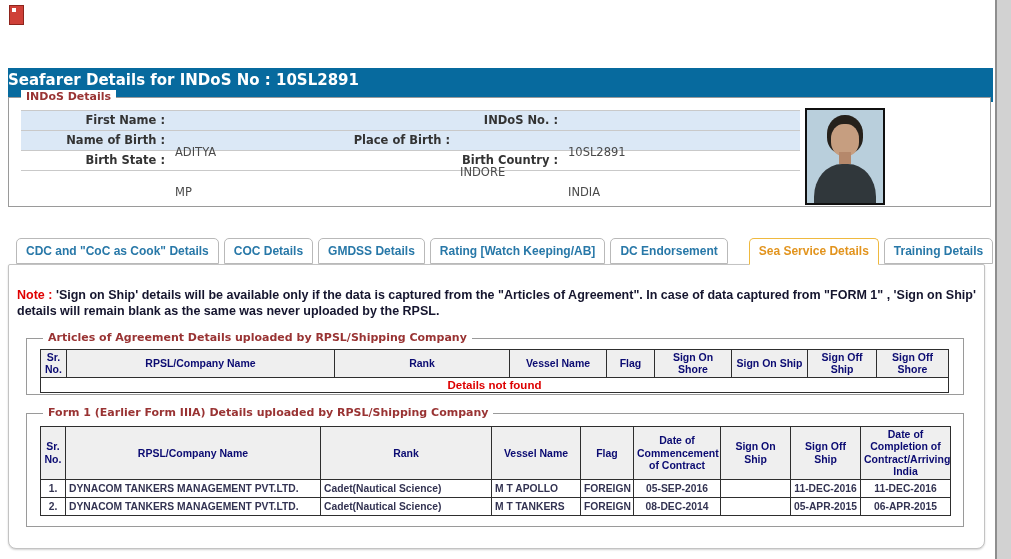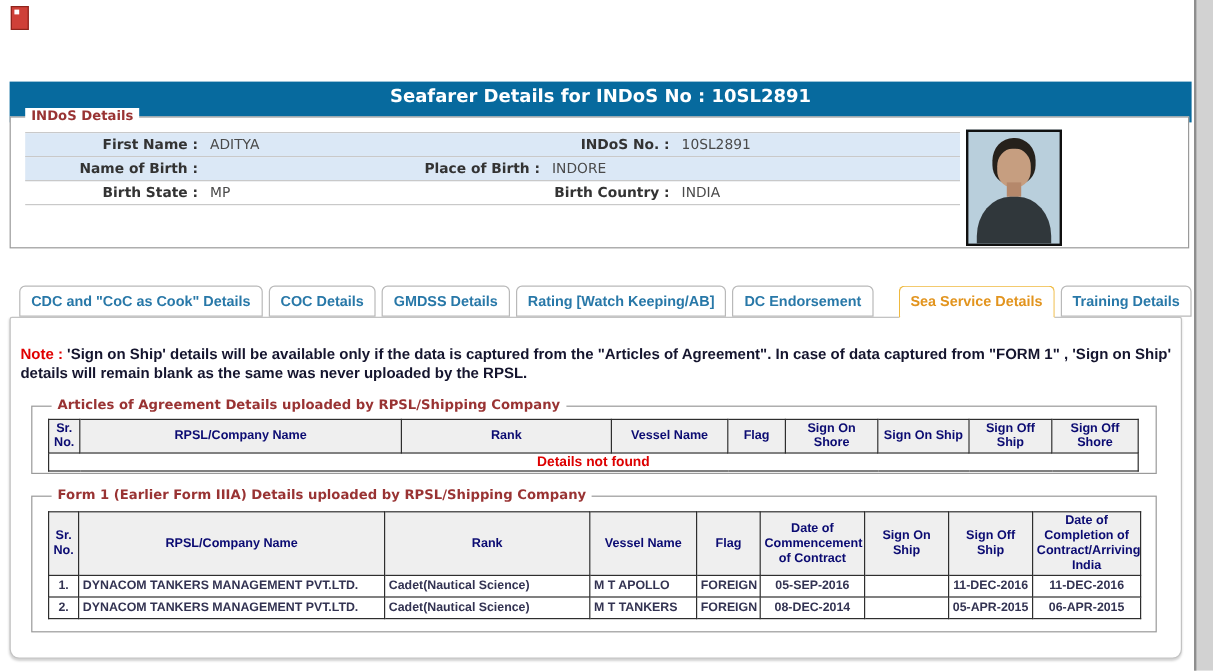--- a/index.html
+++ b/index.html
@@ -17,35 +17,35 @@
   
   #rail{position:absolute;right:0;top:0;width:16px;height:559px;
     background:#d2d2d2;border-left:2px solid #8e8e8e;}
   
   #broken-img{position:absolute;left:9px;top:5px;width:15px;height:20px;
     background:#cf4038;border:1px solid #8e241c;}
   #broken-img::after{content:"";position:absolute;left:2px;top:2px;width:4px;height:4px;background:#ffffff;}
 
   #banner{position:absolute;left:8px;top:68px;width:985px;height:34px;
     background:var(--banner_bg);color:var(--banner_text);
-    font-weight:bold;font-size:15px;line-height:25px;text-align:center;}
+    font-weight:bold;font-size:15px;line-height:25px;}
 
   .fs{position:absolute;border:1px solid #9a9a9a;background:#fff;}
   .fs>.legend{position:absolute;top:-8px;background:#fff;padding:0 5px;
     color:var(--legend);font-weight:bold;font-size:11px;white-space:nowrap;}
 
   
   #fs-indos{left:8px;top:97px;width:983px;height:110px;}
   #fs-indos>.legend{left:12px;}
   #indos-rows{position:absolute;left:12px;top:12px;width:779px;border-top:1px solid #c9c9c9;}
   .irow{display:grid;grid-template-columns:150px 285px 108px 1fr;height:20px;
     line-height:19px;border-bottom:1px solid #c9c9c9;font-size:11.5px;}
   .irow.alt{background:var(--stripe_blue);}
   .ilabel{text-align:right;padding-right:6px;font-weight:bold;color:#333;white-space:nowrap;}
-  .ivalue{padding-left:4px;color:#4a4a4a;white-space:nowrap;}
+  .ivalue{padding-left:4px;color:#4a4a4a;white-space:nowrap;margin-top:32px;}
 
   
   #photo{position:absolute;left:805px;top:108px;width:80px;height:97px;
     border:2px solid #101010;background:#b9cfdc;overflow:hidden;}
   #photo .hair{position:absolute;left:26%;top:5%;width:48%;height:42%;
     background:#26211b;border-radius:48% 48% 42% 42%;}
   #photo .face{position:absolute;left:32%;top:15%;width:36%;height:34%;
     background:#c69e80;border-radius:46% 46% 44% 44%;}
   #photo .neck{position:absolute;left:42%;top:45%;width:16%;height:13%;background:#b5886b;}
   #photo .torso{position:absolute;left:9%;bottom:-2%;width:82%;height:44%;

